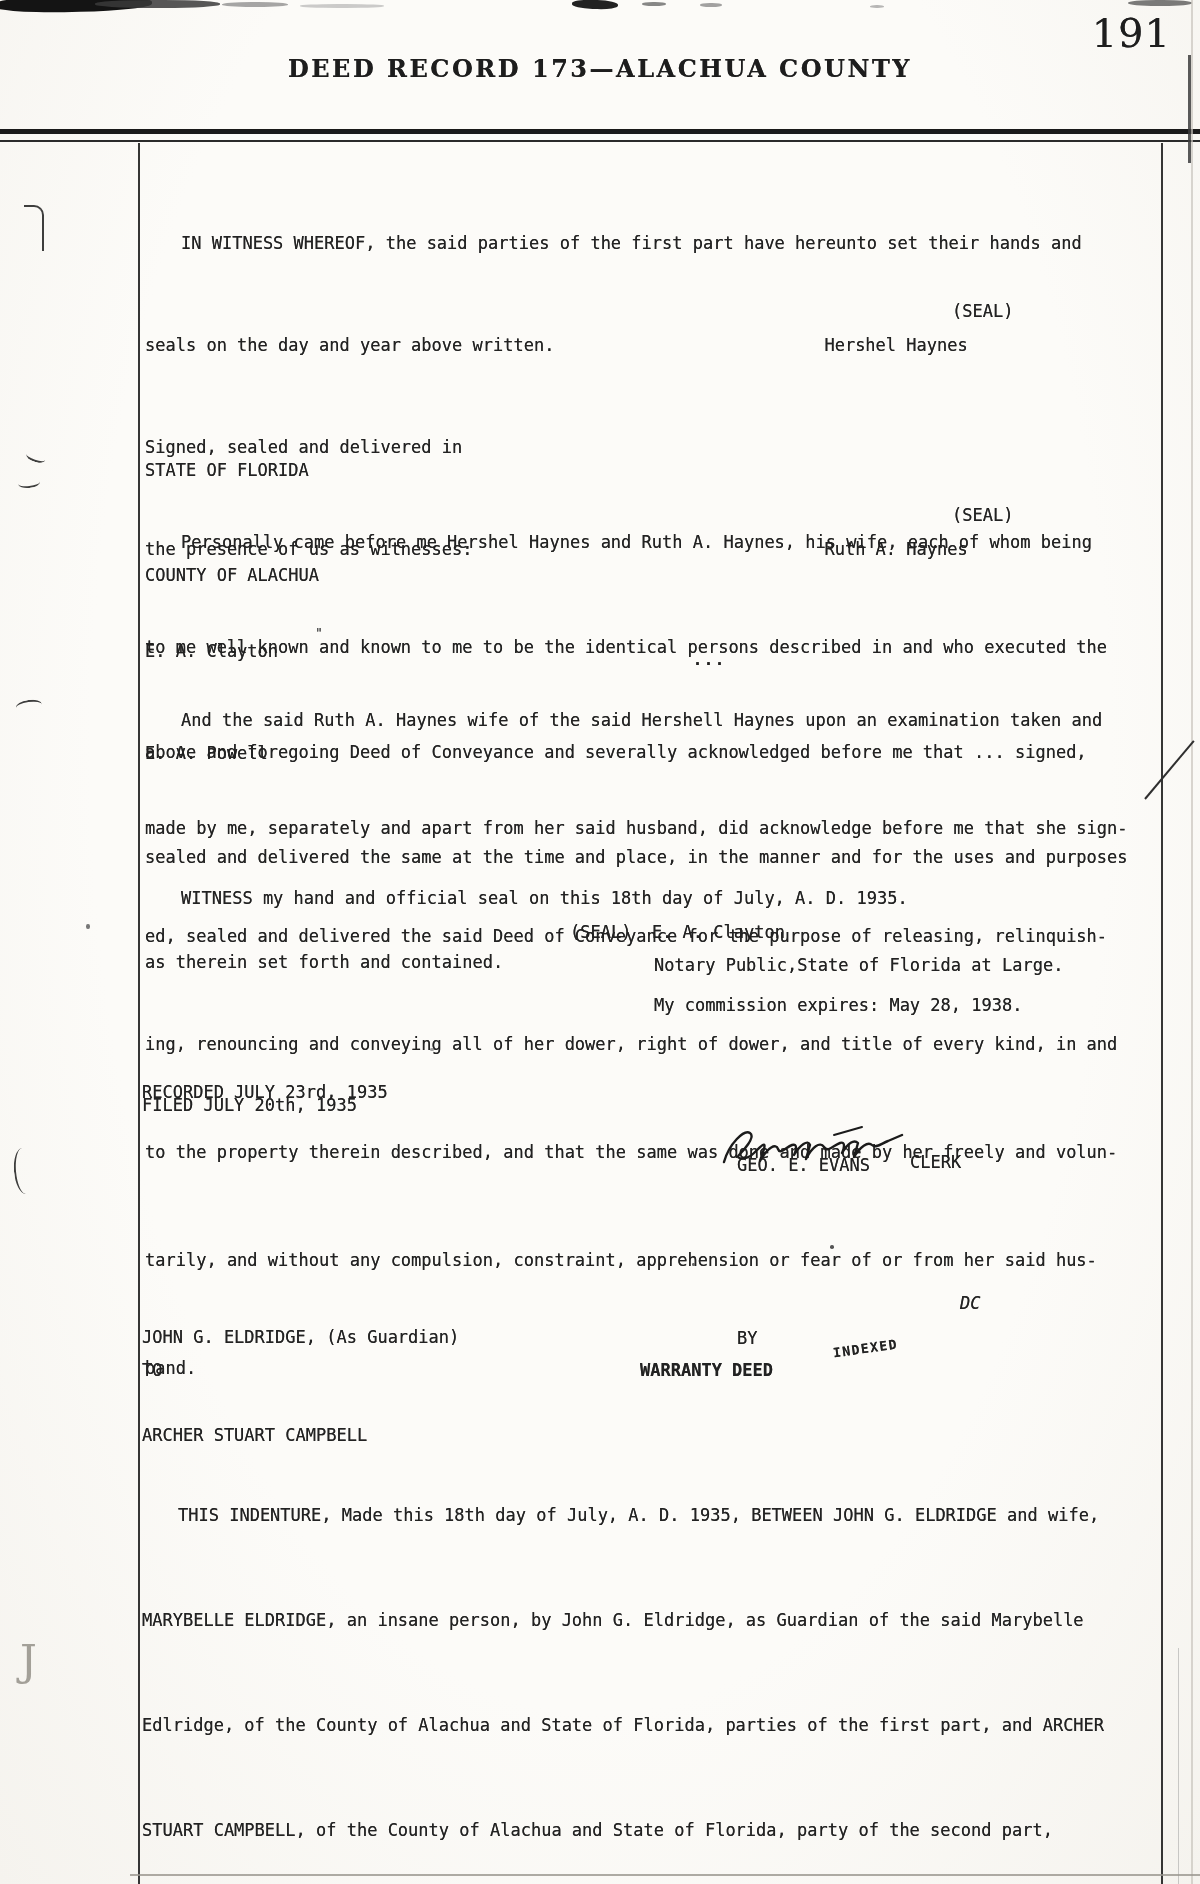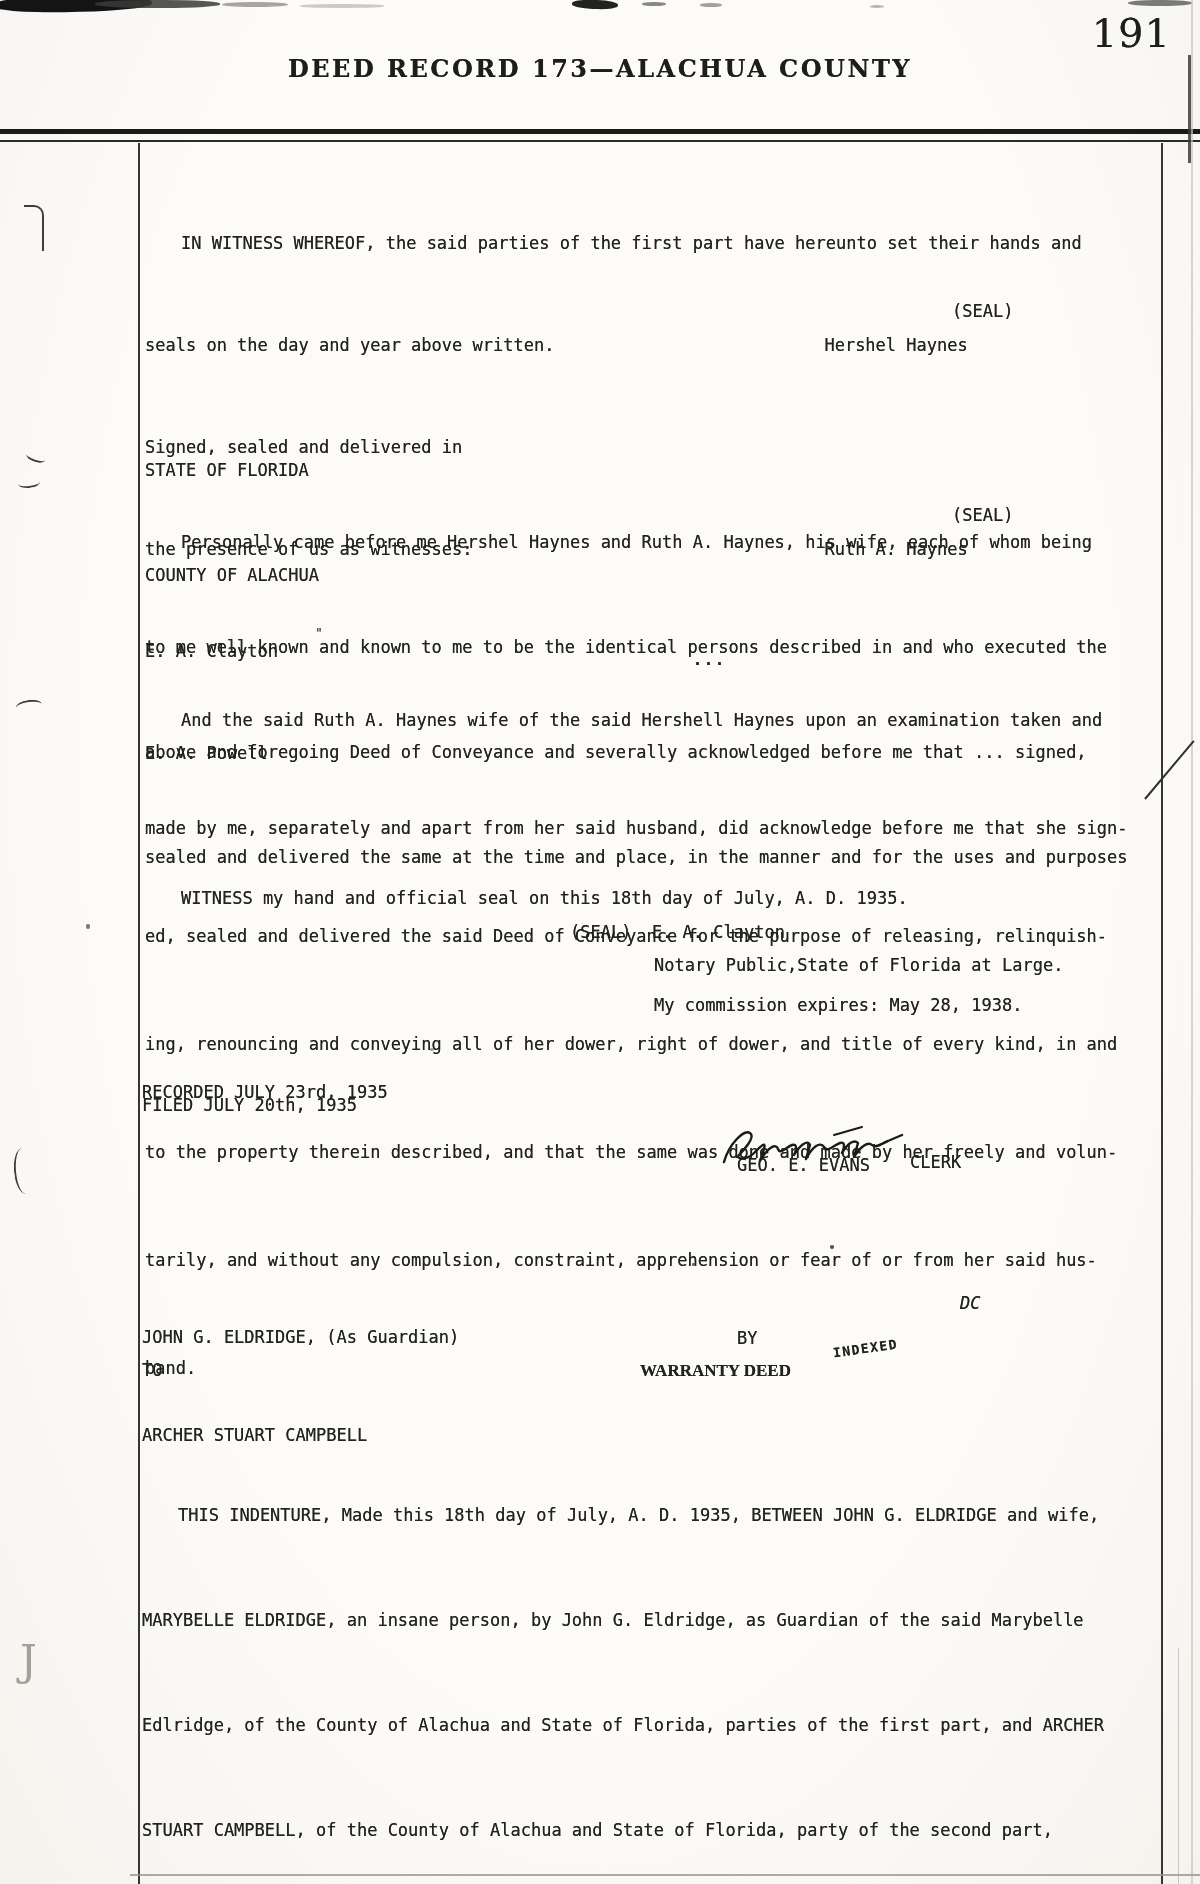--- a/index.html
+++ b/index.html
@@ -74,20 +74,21 @@
   <div class="tw" style="left:145px;top:383px;line-height:35px;">
     <div>STATE OF FLORIDA</div>
     <div>COUNTY OF ALACHUA</div>
   </div>
 
   <div class="tw" style="left:145px;top:455px;width:1012px;line-height:35px;">
     <div class="ind">Personally came before me Hershel Haynes and Ruth A. Haynes, his wife, each of whom being</div>
     <div>to me well known and known to me to be the identical persons described in and who executed the</div>
     <div>above and foregoing Deed of Conveyance and severally acknowledged before me that ... signed,</div>
     <div>sealed and delivered the same at the time and place, in the manner and for the uses and purposes</div>
+    <div>as therein set forth and contained.</div>
   </div>
 
   <div class="tw" style="left:145px;top:630px;width:1012px;line-height:36px;">
     <div class="ind">And the said Ruth A. Haynes wife of the said Hershell Haynes upon an examination taken and</div>
     <div>made by me, separately and apart from her said husband, did acknowledge before me that she sign-</div>
     <div>ed, sealed and delivered the said Deed of Conveyance for the purpose of releasing, relinquish-</div>
     <div>ing, renouncing and conveying all of her dower, right of dower, and title of every kind, in and</div>
     <div>to the property therein described, and that the same was done and made by her freely and volun-</div>
     <div>tarily, and without any compulsion, constraint, apprehension or fear of or from her said hus-</div>
     <div>band.</div>
@@ -115,21 +116,21 @@
     <path d="M6 42 C11 24 26 9 32 13 C38 17 25 31 21 35 C17 39 28 41 36 33 C44 25 48 21 46 29 L42 41 C50 27 58 23 60 29 C62 35 68 27 74 25 C80 23 78 31 76 35 C82 25 90 19 92 25 L88 39 C94 27 102 21 106 27 C110 33 116 25 122 23 C128 21 126 29 124 33 C130 23 136 19 140 23 L136 37 C142 27 150 21 154 25 C158 29 164 23 170 21 L184 15" stroke="#1b1b1b" stroke-width="2.4" fill="none" stroke-linecap="round" stroke-linejoin="round"></path>
     <path d="M116 15 L144 7" stroke="#1b1b1b" stroke-width="2" fill="none" stroke-linecap="round"></path>
   </svg>
 
   <div class="smudge" style="left:830px;top:1245px;width:4px;height:4px;background:#555;"></div>
   <div class="smudge" style="left:692px;top:1263px;width:3px;height:3px;background:#666;"></div>
   <div class="smudge" style="left:430px;top:1048px;width:4px;height:3px;background:#777;opacity:.7;"></div>
 
   <div class="tw" style="left:142px;top:1320px;">JOHN G. ELDRIDGE, (As Guardian)</div>
   <div class="tw" style="left:142px;top:1353px;text-align:center;">TO</div>
-  <div class="tw" style="left:640px;top:1353px;font-weight:bold;font-family:Liberation Serif, serif;">WARRANTY DEED</div>
+  <div class="tw" style="left:640px;top:1353px;font-weight:bold;">WARRANTY DEED</div>
   <div class="tw" style="left:833px;top:1342px;font-size:13px;line-height:14px;font-weight:bold;letter-spacing:1.5px;transform:rotate(-8deg);">INDEXED</div>
   <div class="tw" style="left:142px;top:1418px;">ARCHER STUART CAMPBELL</div>
 
   <div class="tw" style="left:142px;top:1428px;width:1015px;line-height:35px;">
     <div class="ind">THIS INDENTURE, Made this 18th day of July, A. D. 1935, BETWEEN JOHN G. ELDRIDGE and wife,</div>
     <div>MARYBELLE ELDRIDGE, an insane person, by John G. Eldridge, as Guardian of the said Marybelle</div>
     <div>Edlridge, of the County of Alachua and State of Florida, parties of the first part, and ARCHER</div>
     <div>STUART CAMPBELL, of the County of Alachua and State of Florida, party of the second part,</div>
     
     

